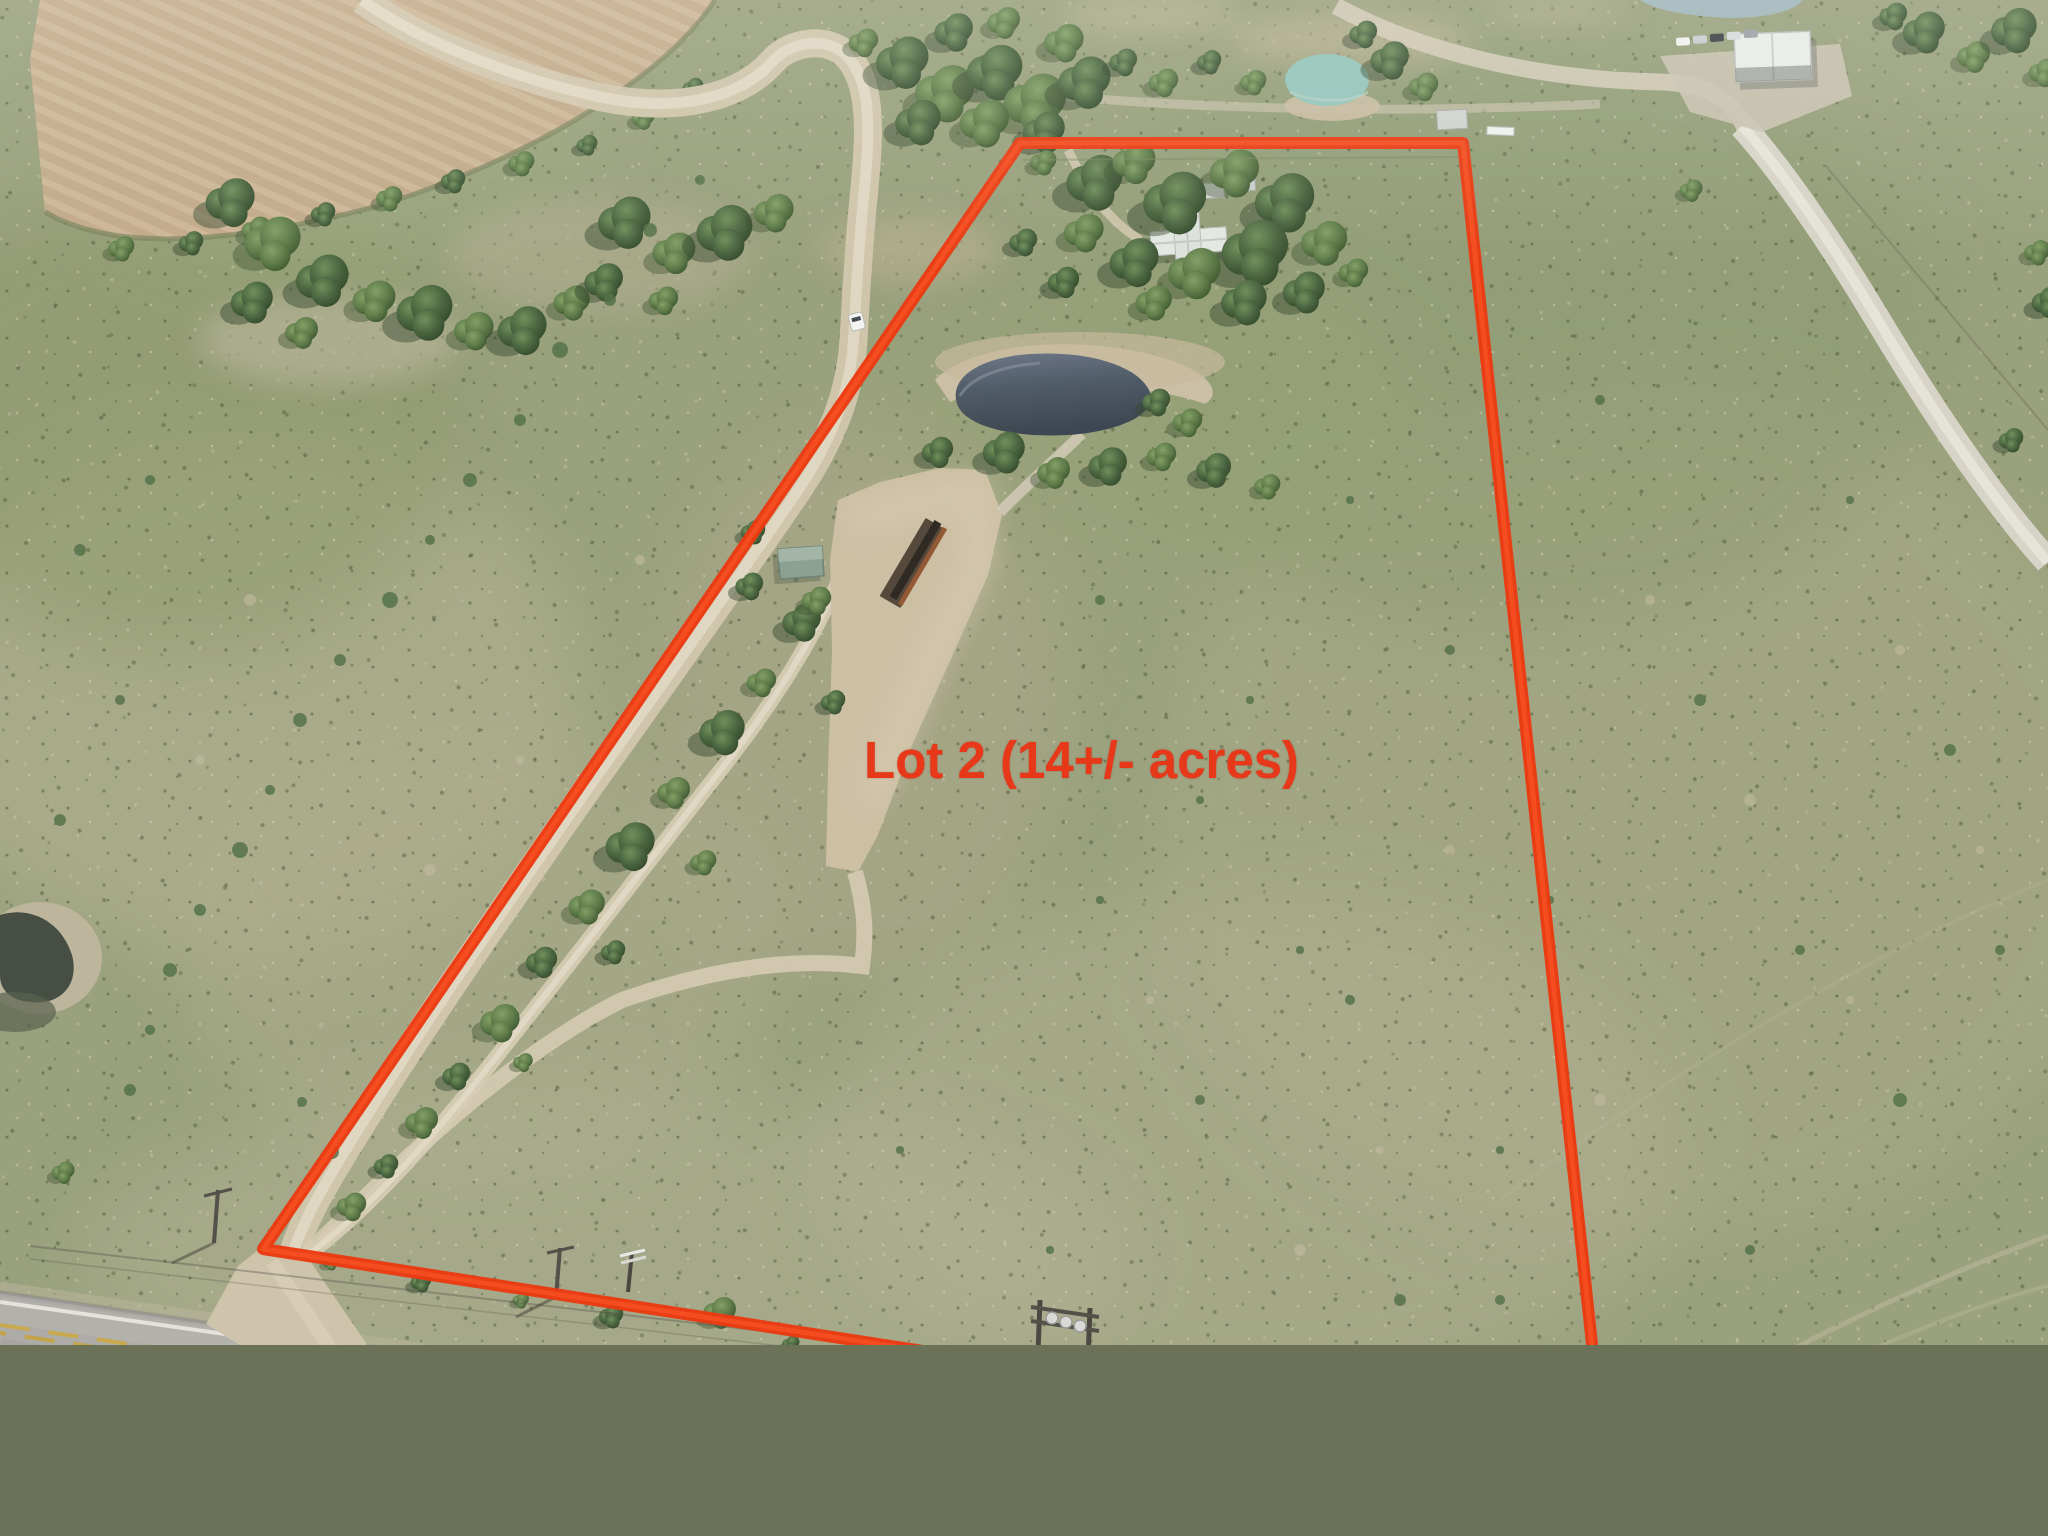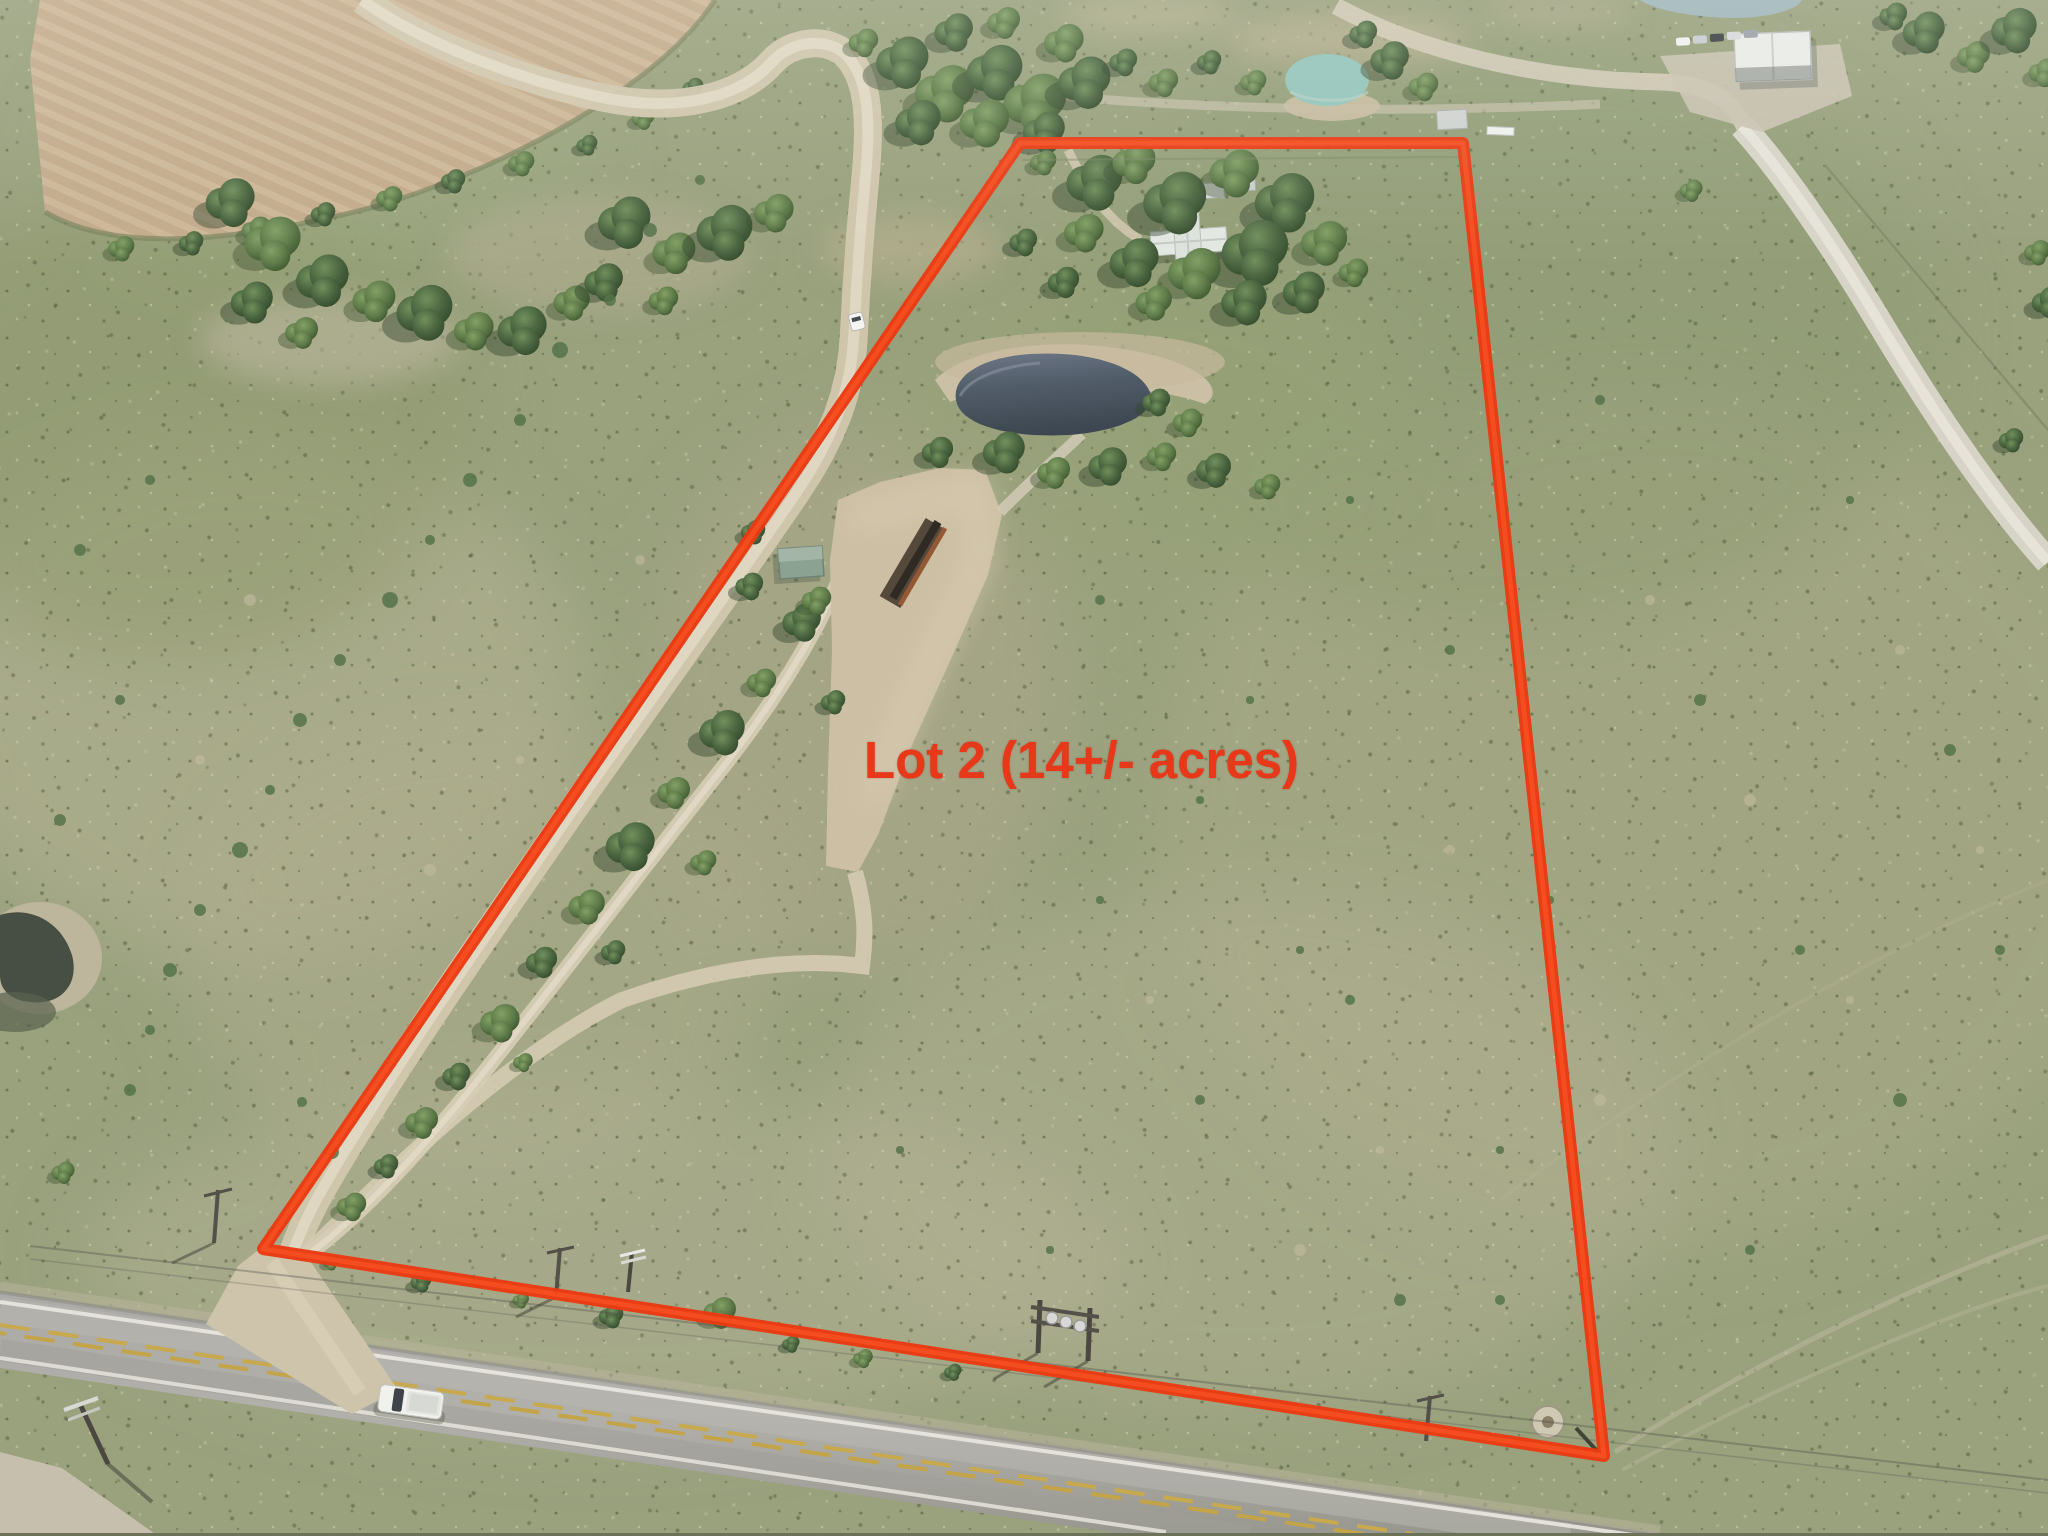--- a/index.html
+++ b/index.html
@@ -1,16 +1,16 @@
 <!DOCTYPE html>
 <html><head>
 <meta charset="utf-8">
 <style>
   html,body{margin:0;padding:0;background:#6b7258;}
-  #stage{position:relative;width:2048px;height:1533px;overflow:hidden;
+  #stage{position:relative;width:2048px;height:1345px;overflow:hidden;
          font-family:"Liberation Sans", sans-serif;}
   #stage svg{position:absolute;left:0;top:0;}
   .lot-label{
     position:absolute;left:864px;top:731px;
     font-family:"Liberation Sans", sans-serif;
     font-weight:bold;font-size:51px;letter-spacing:0px;
     color:#e8381a;white-space:nowrap;
     text-shadow:0 0 2px rgba(140,30,8,.35);
     user-select:none;
   }

